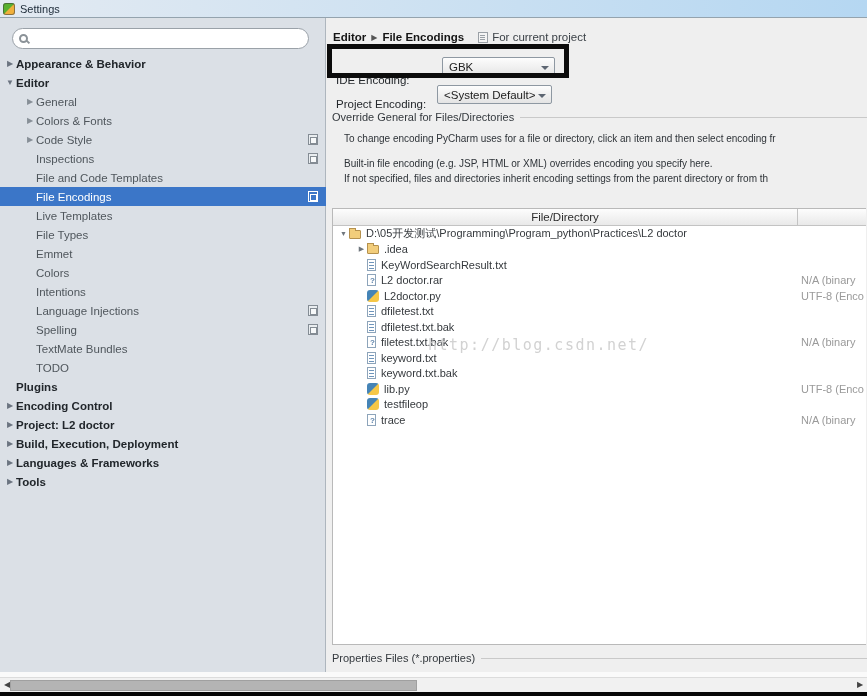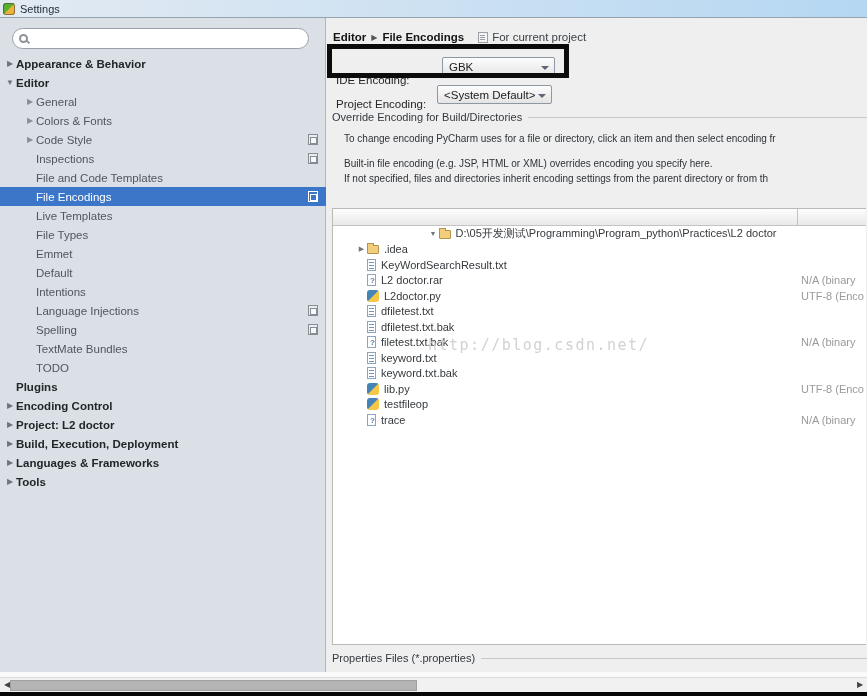--- a/index.html
+++ b/index.html
@@ -65,21 +65,21 @@
   
   .ftable{position:absolute;left:6px;top:190px;width:534px;height:437px;background:#fff;
           border:1px solid #b9b9b9;border-right:none;}
   .thead{position:relative;height:17px;background:linear-gradient(#fdfdfd,#e9e9e9);
          border-bottom:1px solid #c3c3c3;font-size:11.5px;color:#2c2c2c;}
   .thead .c1{position:absolute;left:0;width:464px;text-align:center;line-height:16px;}
   .thead .csep{position:absolute;left:464px;top:0;height:17px;border-left:1px solid #c3c3c3;}
   .tbody{position:relative;}
   .f-row{height:15.5px;display:flex;align-items:center;font-size:11px;color:#35393d;position:relative;}
   .f-row .arr{width:11px;flex:none;font-size:7px;color:#6f767d;text-align:center;}
-  .f-row.lvl0{padding-left:5px;justify-content:center;}
+  .f-row.lvl0{padding-left:5px;}
   .f-row.lvl1{padding-left:23px;}
   .f-row .enc{position:absolute;left:468px;color:#9a9a9a;white-space:nowrap;}
   .fi{display:inline-block;position:relative;flex:none;margin-right:5px;}
   .fi-folder{width:12px;height:9px;background:#f2cd7b;border:1px solid #b5914e;border-radius:1px;margin-top:1px;}
   .fi-folder::before{content:"";position:absolute;top:-3px;left:-1px;width:5px;height:2px;background:#f2cd7b;
                      border:1px solid #b5914e;border-bottom:none;}
   .fi-text{width:9px;height:12px;background:#fff;border:1px solid #8da4ba;}
   .fi-text::before{content:"";position:absolute;left:1px;top:2px;width:5px;height:8px;
                    background:repeating-linear-gradient(to bottom,#6f95bb 0 1px,transparent 1px 3px);}
   .fi-unknown{width:9px;height:12px;background:#fff;border:1px solid #8da4ba;}
@@ -162,21 +162,21 @@
     <span class="lbl">File Types</span>
 
   </div>
           <div class="t-item child">
     <span class="arr"></span>
     <span class="lbl">Emmet</span>
 
   </div>
           <div class="t-item child">
     <span class="arr"></span>
-    <span class="lbl">Default</span>
+    <span class="lbl">Colors</span>
 
   </div>
           <div class="t-item child">
     <span class="arr"></span>
     <span class="lbl">Intentions</span>
 
   </div>
           <div class="t-item child">
     <span class="arr"></span>
     <span class="lbl">Language Injections</span>
@@ -253,30 +253,31 @@
 
       <div class="form-row row-proj">
         <span class="form-label">Project Encoding:</span>
       </div>
       <div class="combo combo-proj">
         <span>&lt;System Default&gt;</span>
         <span class="caret"></span>
       </div>
 
       <div class="sec-hdr sec-override">
-        <span>Override Encoding for Build/Directories</span>
+        <span>Override General for Files/Directories</span>
         <span class="rule"></span>
       </div>
 
       <div class="desc d1">To change encoding PyCharm uses for a file or directory, click an item and then select encoding fr</div>
       <div class="desc d2">Built-in file encoding (e.g. JSP, HTML or XML) overrides encoding you specify here.</div>
       <div class="desc d3">If not specified, files and directories inherit encoding settings from the parent directory or from th</div>
 
       <div class="ftable">
         <div class="thead">
+          <span class="c1">File/Directory</span>
           <span class="csep"></span>
         </div>
         <div class="tbody" id="file-tree">
             <div class="f-row lvl0">
     <span class="arr">▼</span>
     <span class="fi fi-folder"></span>
     <span class="fname">D:\05开发测试\Programming\Program_python\Practices\L2 doctor</span>
     <span class="enc"></span>
   </div>
             <div class="f-row lvl1">

